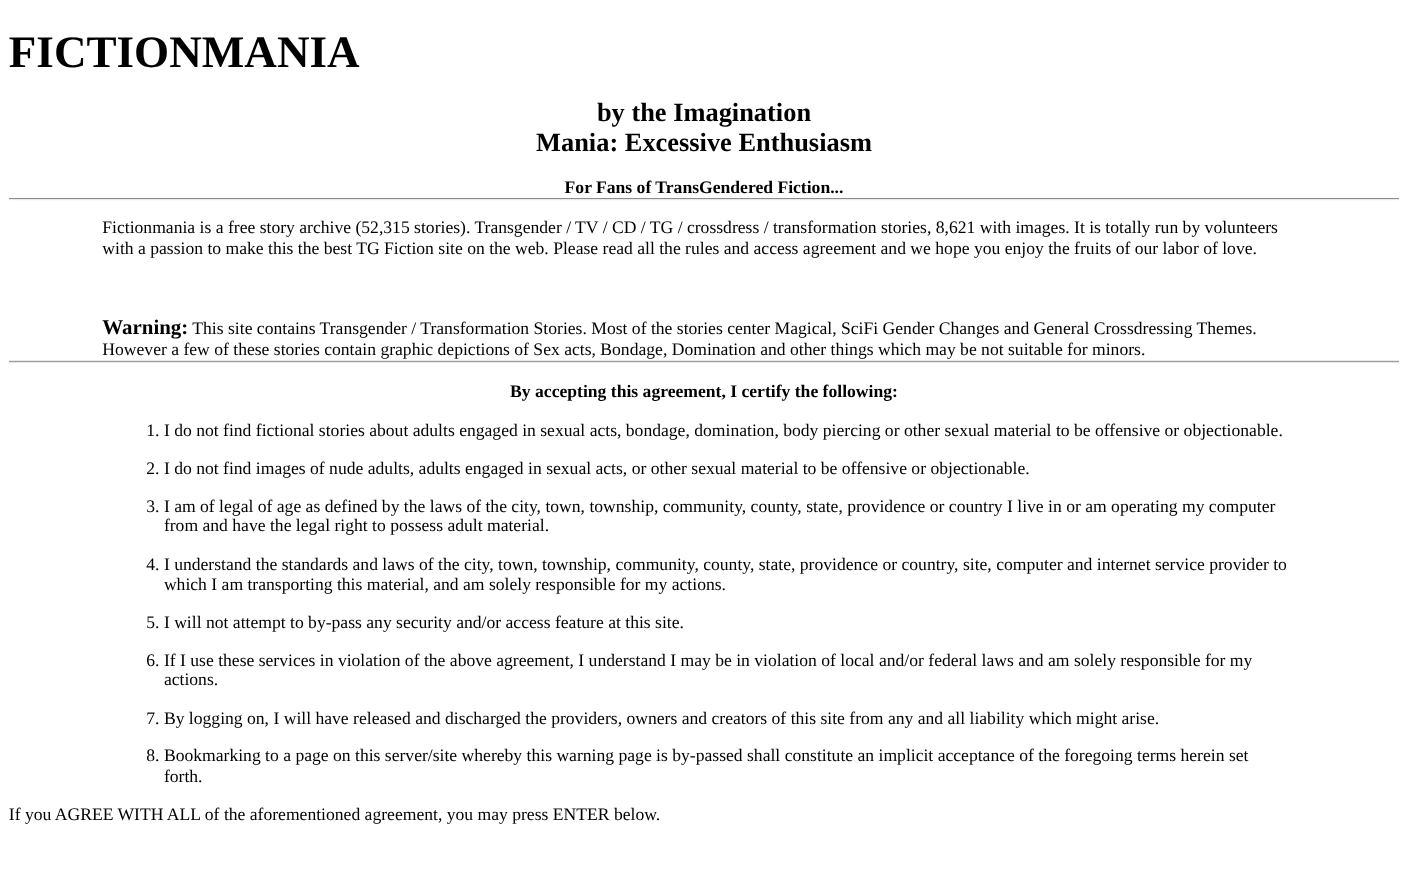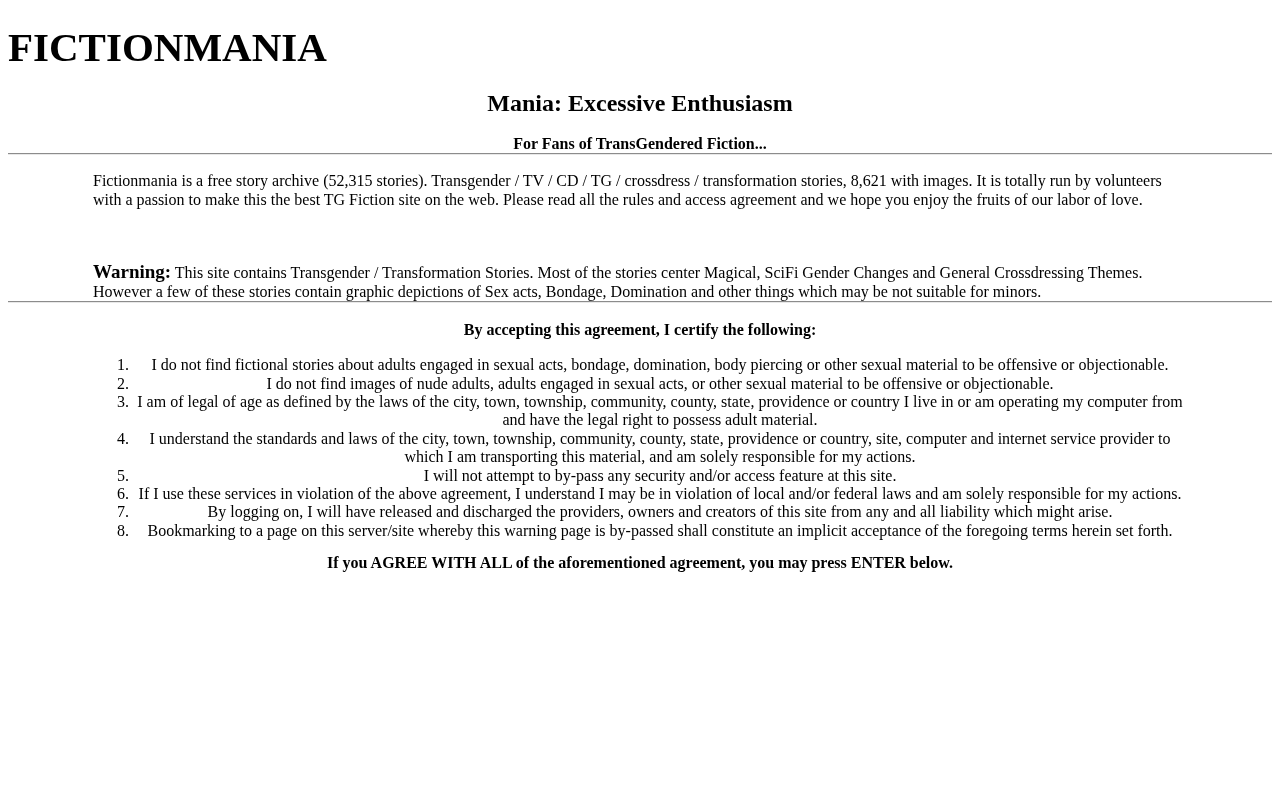--- a/index.html
+++ b/index.html
@@ -73,35 +73,36 @@
   .certify-intro {
     text-align: center;
     font-weight: bold;
     margin: 18px 0 0 0;
   }
   ol.agreement-list {
     margin: 17px 85px 0 85px;
     padding: 0 0 0 40px;
     line-height: 18.4px;
   }
-  ol.agreement-list li { margin: 0; padding: 0; text-align: center; }
+  ol.agreement-list li { margin: 16px; padding: 0; }
   .agreement-footer {
-    text-align: center;
-    font-weight: bold;
+    text-align: left;
+    font-weight: normal;
     margin: 14px 0 0 0;
   }
 </style>
 </head>
 <body>
 
 <div>
 
   <h1 class="site-title">FICTIONMANIA</h1>
 
   <div class="site-subtitle">
+    <span>by the Imagination</span>
     <span>Mania: Excessive Enthusiasm</span>
   </div>
 
   <div class="tagline">For Fans of TransGendered Fiction...</div>
 
   <hr class="rule rule-top">
 
   <div class="indent">
     <p class="intro-paragraph">Fictionmania is a free story archive (52,315 stories). Transgender / TV / CD / TG / crossdress / transformation stories, 8,621 with images. It is totally run by volunteers with a passion to make this the best TG Fiction site on the web. Please read all the rules and access agreement and we hope you enjoy the fruits of our labor of love.</p>
 

